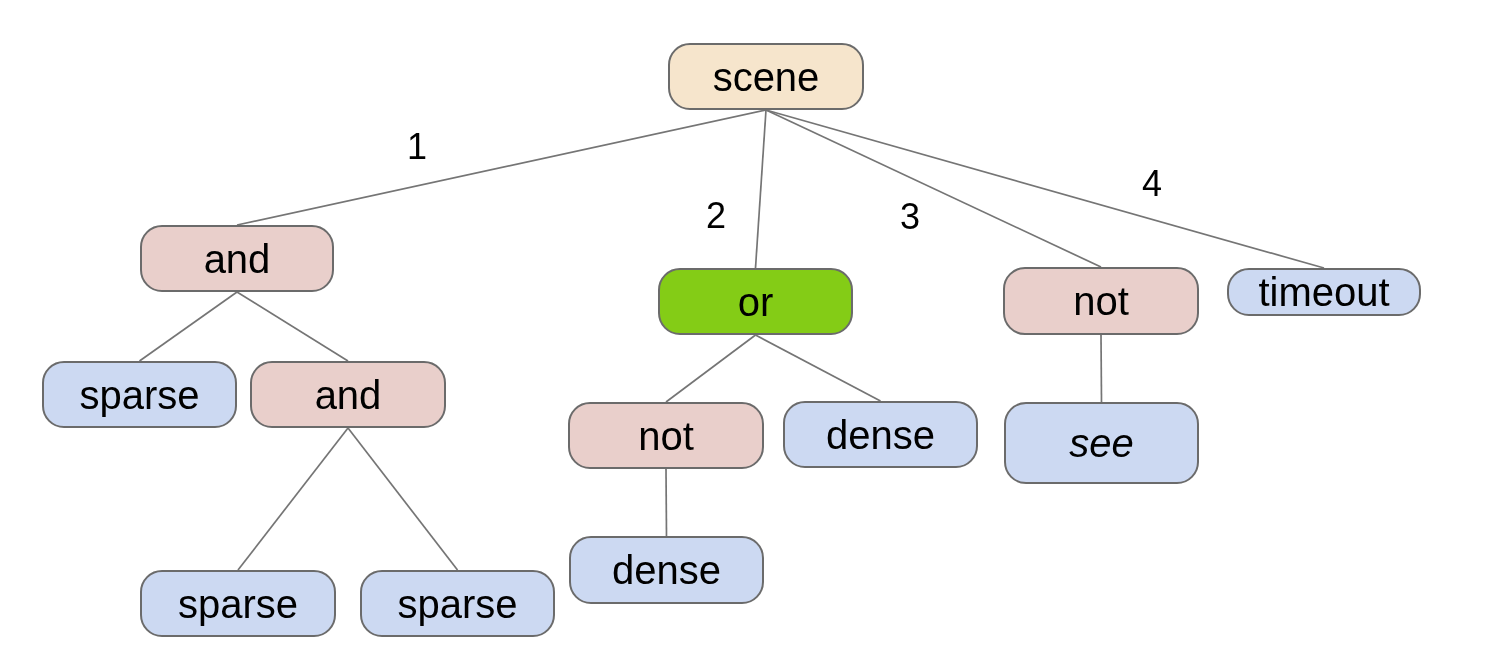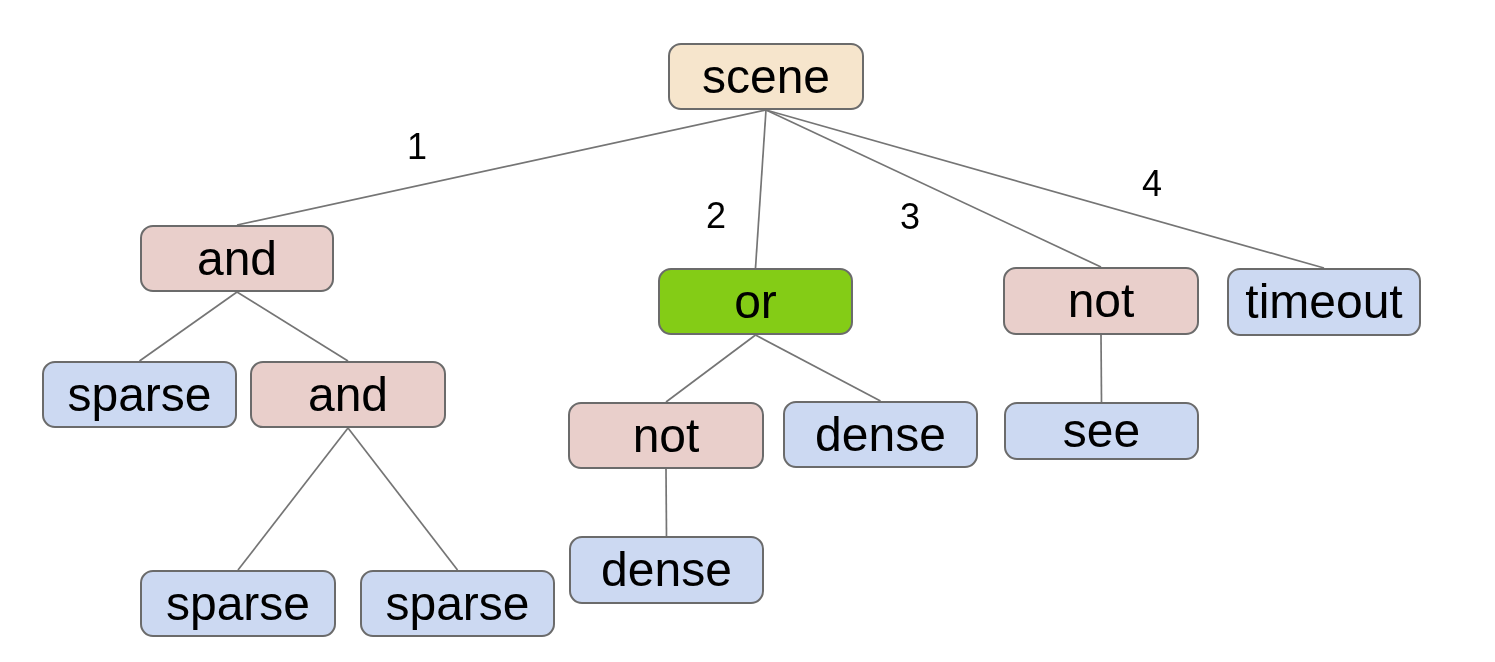--- a/index.html
+++ b/index.html
@@ -24,22 +24,22 @@
     left: 0;
     top: 0;
   }
   .node {
     position: absolute;
     box-sizing: border-box;
     display: flex;
     align-items: center;
     justify-content: center;
     border: 2px solid var(--node-border, #6b6b6b);
-    border-radius: 13px;
-    font-size: 48px;
+    border-radius: 22px;
+    font-size: 40px;
     line-height: 1;
     color: var(--text, #000000);
     white-space: nowrap;
     user-select: none;
   }
   .edge-label {
     position: absolute;
     transform: translate(-50%, -50%);
     font-size: 36px;
     line-height: 1;
@@ -66,22 +66,22 @@
       <line x1="1101" y1="335" x2="1101.5" y2="402" stroke="#757575" stroke-width="1.7"></line>
     </svg>
 <div class="edge-label" style="left: 417px; top: 147px;">1</div>
     <div class="edge-label" style="left: 716px; top: 216px;">2</div>
     <div class="edge-label" style="left: 910px; top: 217px;">3</div>
     <div class="edge-label" style="left: 1152px; top: 184px;">4</div>
     <div class="node" style="left: 668px; top: 43px; width: 196px; height: 67px; background: rgb(246, 229, 204);">scene</div>
     <div class="node" style="left: 140px; top: 225px; width: 194px; height: 67px; background: rgb(233, 207, 203);">and</div>
     <div class="node" style="left: 658px; top: 268px; width: 195px; height: 67px; background: #84cc16;">or</div>
     <div class="node" style="left: 1003px; top: 267px; width: 196px; height: 68px; background: rgb(233, 207, 203);">not</div>
-    <div class="node" style="left: 1227px; top: 268px; width: 194px; height: 68px; background: rgb(204, 217, 242);">timeout</div>
+    <div class="node" style="left: 1227px; top: 268px; width: 194px; height: 48px; background: rgb(204, 217, 242);">timeout</div>
     <div class="node" style="left: 42px; top: 361px; width: 195px; height: 67px; background: rgb(204, 217, 242);">sparse</div>
     <div class="node" style="left: 250px; top: 361px; width: 196px; height: 67px; background: rgb(233, 207, 203);">and</div>
     <div class="node" style="left: 568px; top: 402px; width: 196px; height: 67px; background: rgb(233, 207, 203);">not</div>
     <div class="node" style="left: 783px; top: 401px; width: 195px; height: 67px; background: rgb(204, 217, 242);">dense</div>
-    <div class="node" style="left: 1004px; top: 402px; width: 195px; height: 58px; background: rgb(204, 217, 242);">see</div>
+    <div class="node" style="left: 1004px; top: 402px; width: 195px; height: 82px; background: rgb(204, 217, 242); font-style: italic;">see</div>
     <div class="node" style="left: 569px; top: 536px; width: 195px; height: 68px; background: rgb(204, 217, 242);">dense</div>
     <div class="node" style="left: 140px; top: 570px; width: 196px; height: 67px; background: rgb(204, 217, 242);">sparse</div>
     <div class="node" style="left: 360px; top: 570px; width: 195px; height: 67px; background: rgb(204, 217, 242);">sparse</div>
   </div>
 
 </body></html>

